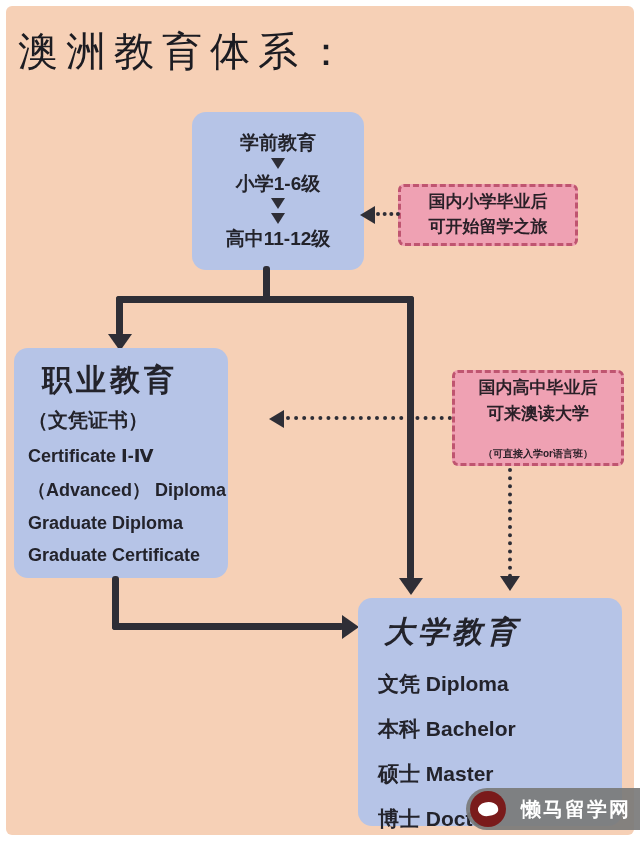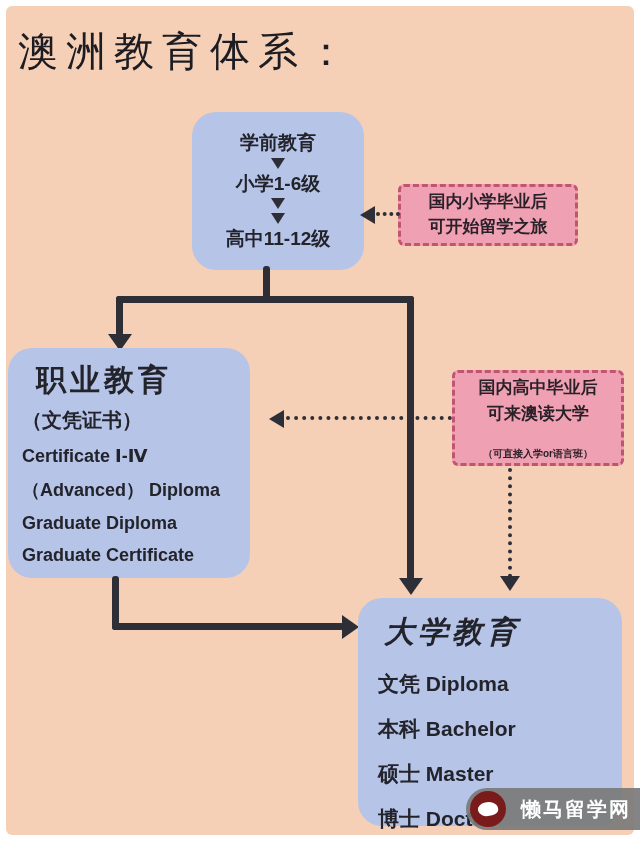--- a/index.html
+++ b/index.html
@@ -14,21 +14,21 @@
     position:absolute; inset:6px; background:#f6d0b6; border-radius:6px;
   }
   .title{
     position:absolute; left:18px; top:24px;
     font-size:40px; font-weight:normal; color:#1c1c22; letter-spacing:8px;
     white-space:nowrap;
   }
 
   
   .box-blue{
-    position:absolute; background:#b6c4e7; border-radius:24px; color:#23232b;
+    position:absolute; background:#b6c4e7; border-radius:14px; color:#23232b;
   }
   .box-pink{
     position:absolute; background:#efa1b3; border:3px dashed #bf5570;
     border-radius:6px; color:#2a2028;
     display:flex; flex-direction:column; align-items:center; justify-content:center;
   }
 
   .k12{
     left:192px; top:112px; width:172px; height:158px;
     display:flex; flex-direction:column; align-items:center; justify-content:center;
@@ -37,21 +37,21 @@
   .k12-line{ font-size:19px; font-weight:bold; line-height:1.35; }
   .mini-arrow{
     width:0; height:0; margin:2px 0;
     border-left:7px solid transparent; border-right:7px solid transparent;
     border-top:11px solid #2e2e36;
   }
 
   .note1{ left:398px; top:184px; width:180px; height:62px; }
   .note1 .n-line{ font-size:17px; font-weight:bold; line-height:1.45; }
 
-  .voc{ left:8px; top:348px; width:242px; height:230px; padding:12px 0 0 14px; }
+  .voc{ left:14px; top:348px; width:214px; height:230px; padding:12px 0 0 14px; }
   .voc-title{ font-size:30px; font-weight:bold; letter-spacing:4px; padding-left:14px; }
   .voc-sub{ font-size:20px; font-weight:bold; margin-top:6px; }
   .voc-line{ font-size:18px; font-weight:bold; margin-top:11px; }
 
   .note2{ left:452px; top:370px; width:172px; height:96px; }
   .note2 .n-line{ font-size:17px; font-weight:bold; line-height:1.5; }
   .note2 .n-small{ font-size:10px; font-weight:bold; margin-top:21px; }
 
   .uni{ left:358px; top:598px; width:264px; height:228px; padding:14px 0 0 20px; }
   .uni-title{ font-size:30px; font-weight:bold; letter-spacing:4px; padding-left:6px;font-style:italic; }

